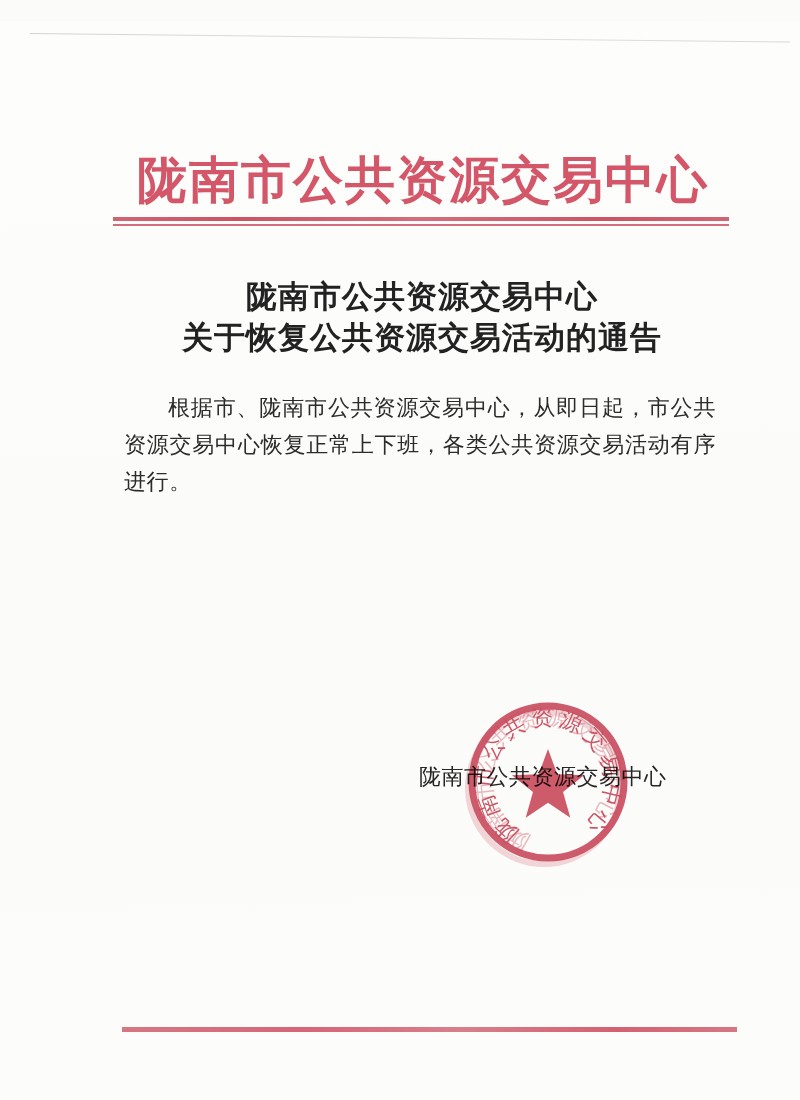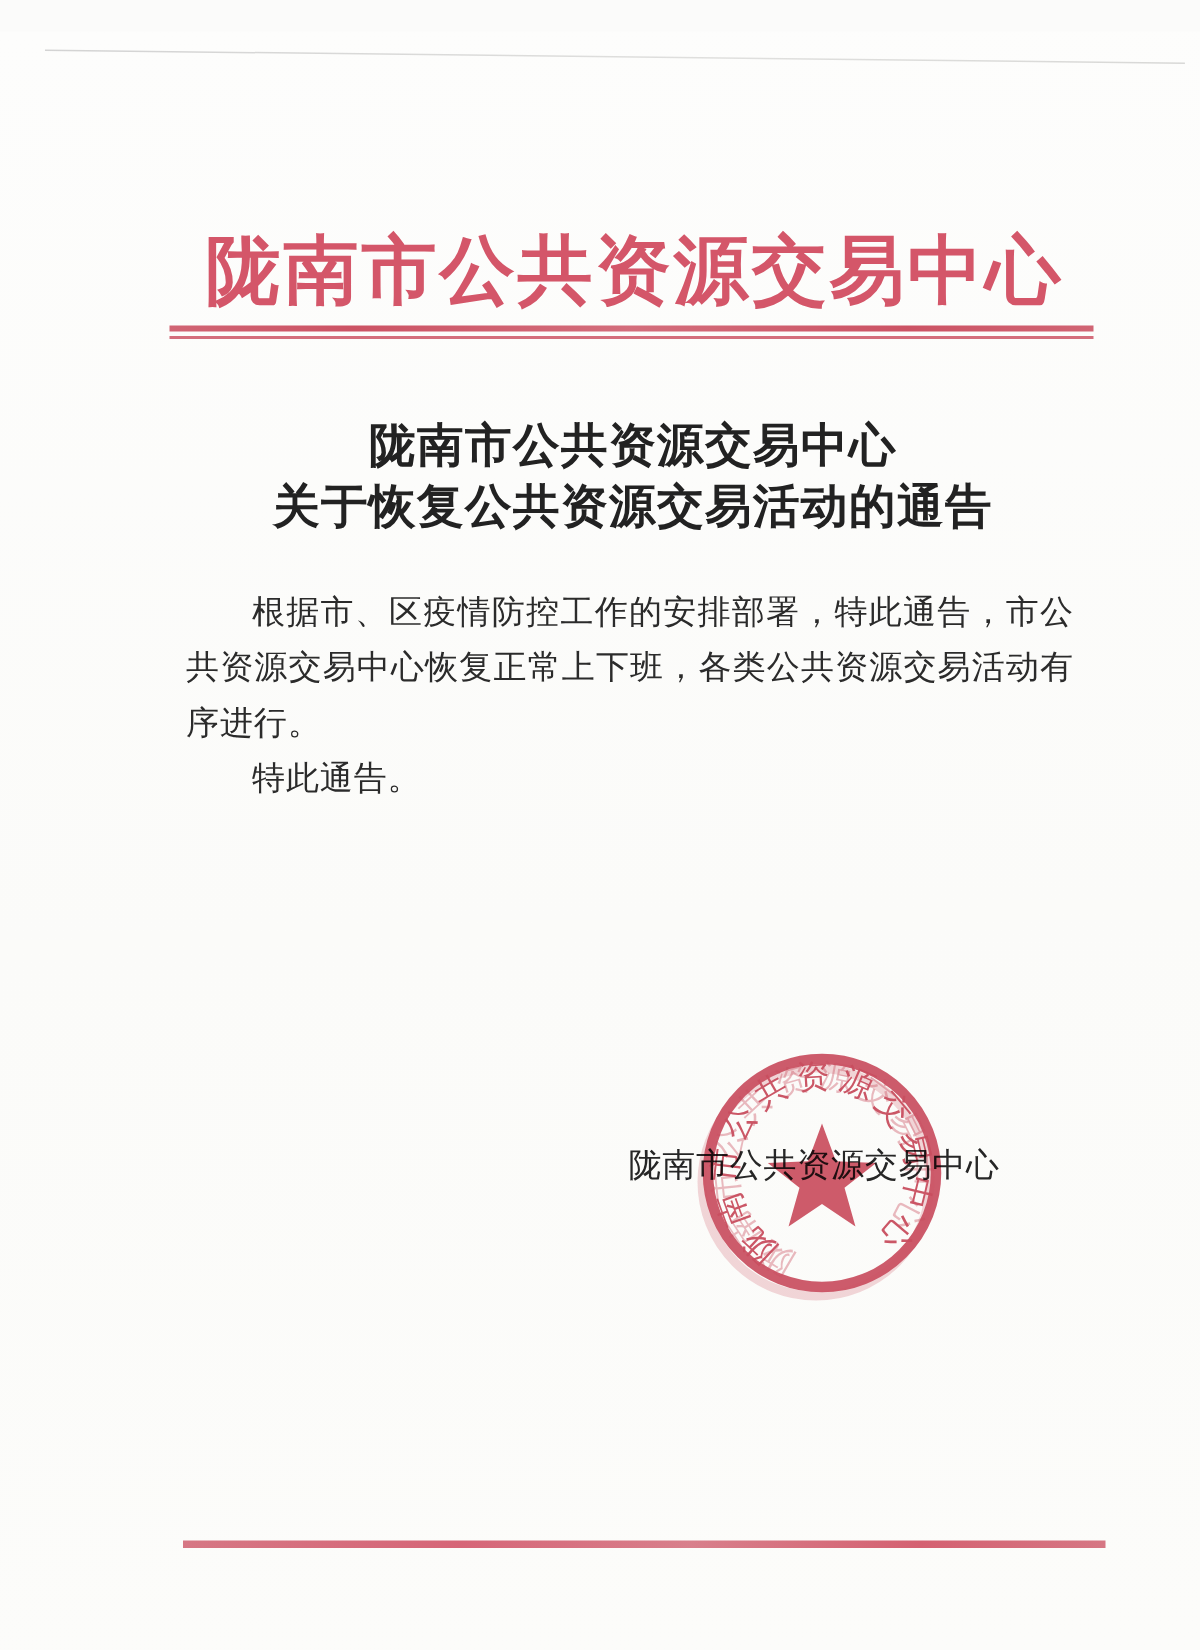--- a/index.html
+++ b/index.html
@@ -83,22 +83,21 @@
 
   <div class="rule-top-thick"></div>
   <div class="rule-top-thin"></div>
 
   <div class="doc-title">
     <div class="t1">陇南市公共资源交易中心</div>
     <div class="t2">关于恢复公共资源交易活动的通告</div>
   </div>
 
   <div class="body-text">
-    <p>根据市、区疫情防控工作的安排部署，特此通告，市公共资源交易中心恢复正常上下班，各类公共资源交易活动有序进行。</p>
-    <p>特此通告。</p>
+    <p>根据市、陇南市公共资源交易中心，从即日起，市公共资源交易中心恢复正常上下班，各类公共资源交易活动有序进行。</p>
   </div>
 
   <div class="signature">陇南市公共资源交易中心</div>
 
   <svg class="seal" width="184" height="184" viewBox="0 0 184 184" font-family="&quot;Liberation Serif&quot;,&quot;DejaVu Serif&quot;,serif">
 
     <circle cx="88" cy="98" r="76" fill="none" stroke="#c73b4f" stroke-width="6" opacity="0.22"></circle>
 
     <circle cx="92" cy="92" r="76" fill="none" stroke="#c73b4f" stroke-width="7" opacity="0.92"></circle>
 

